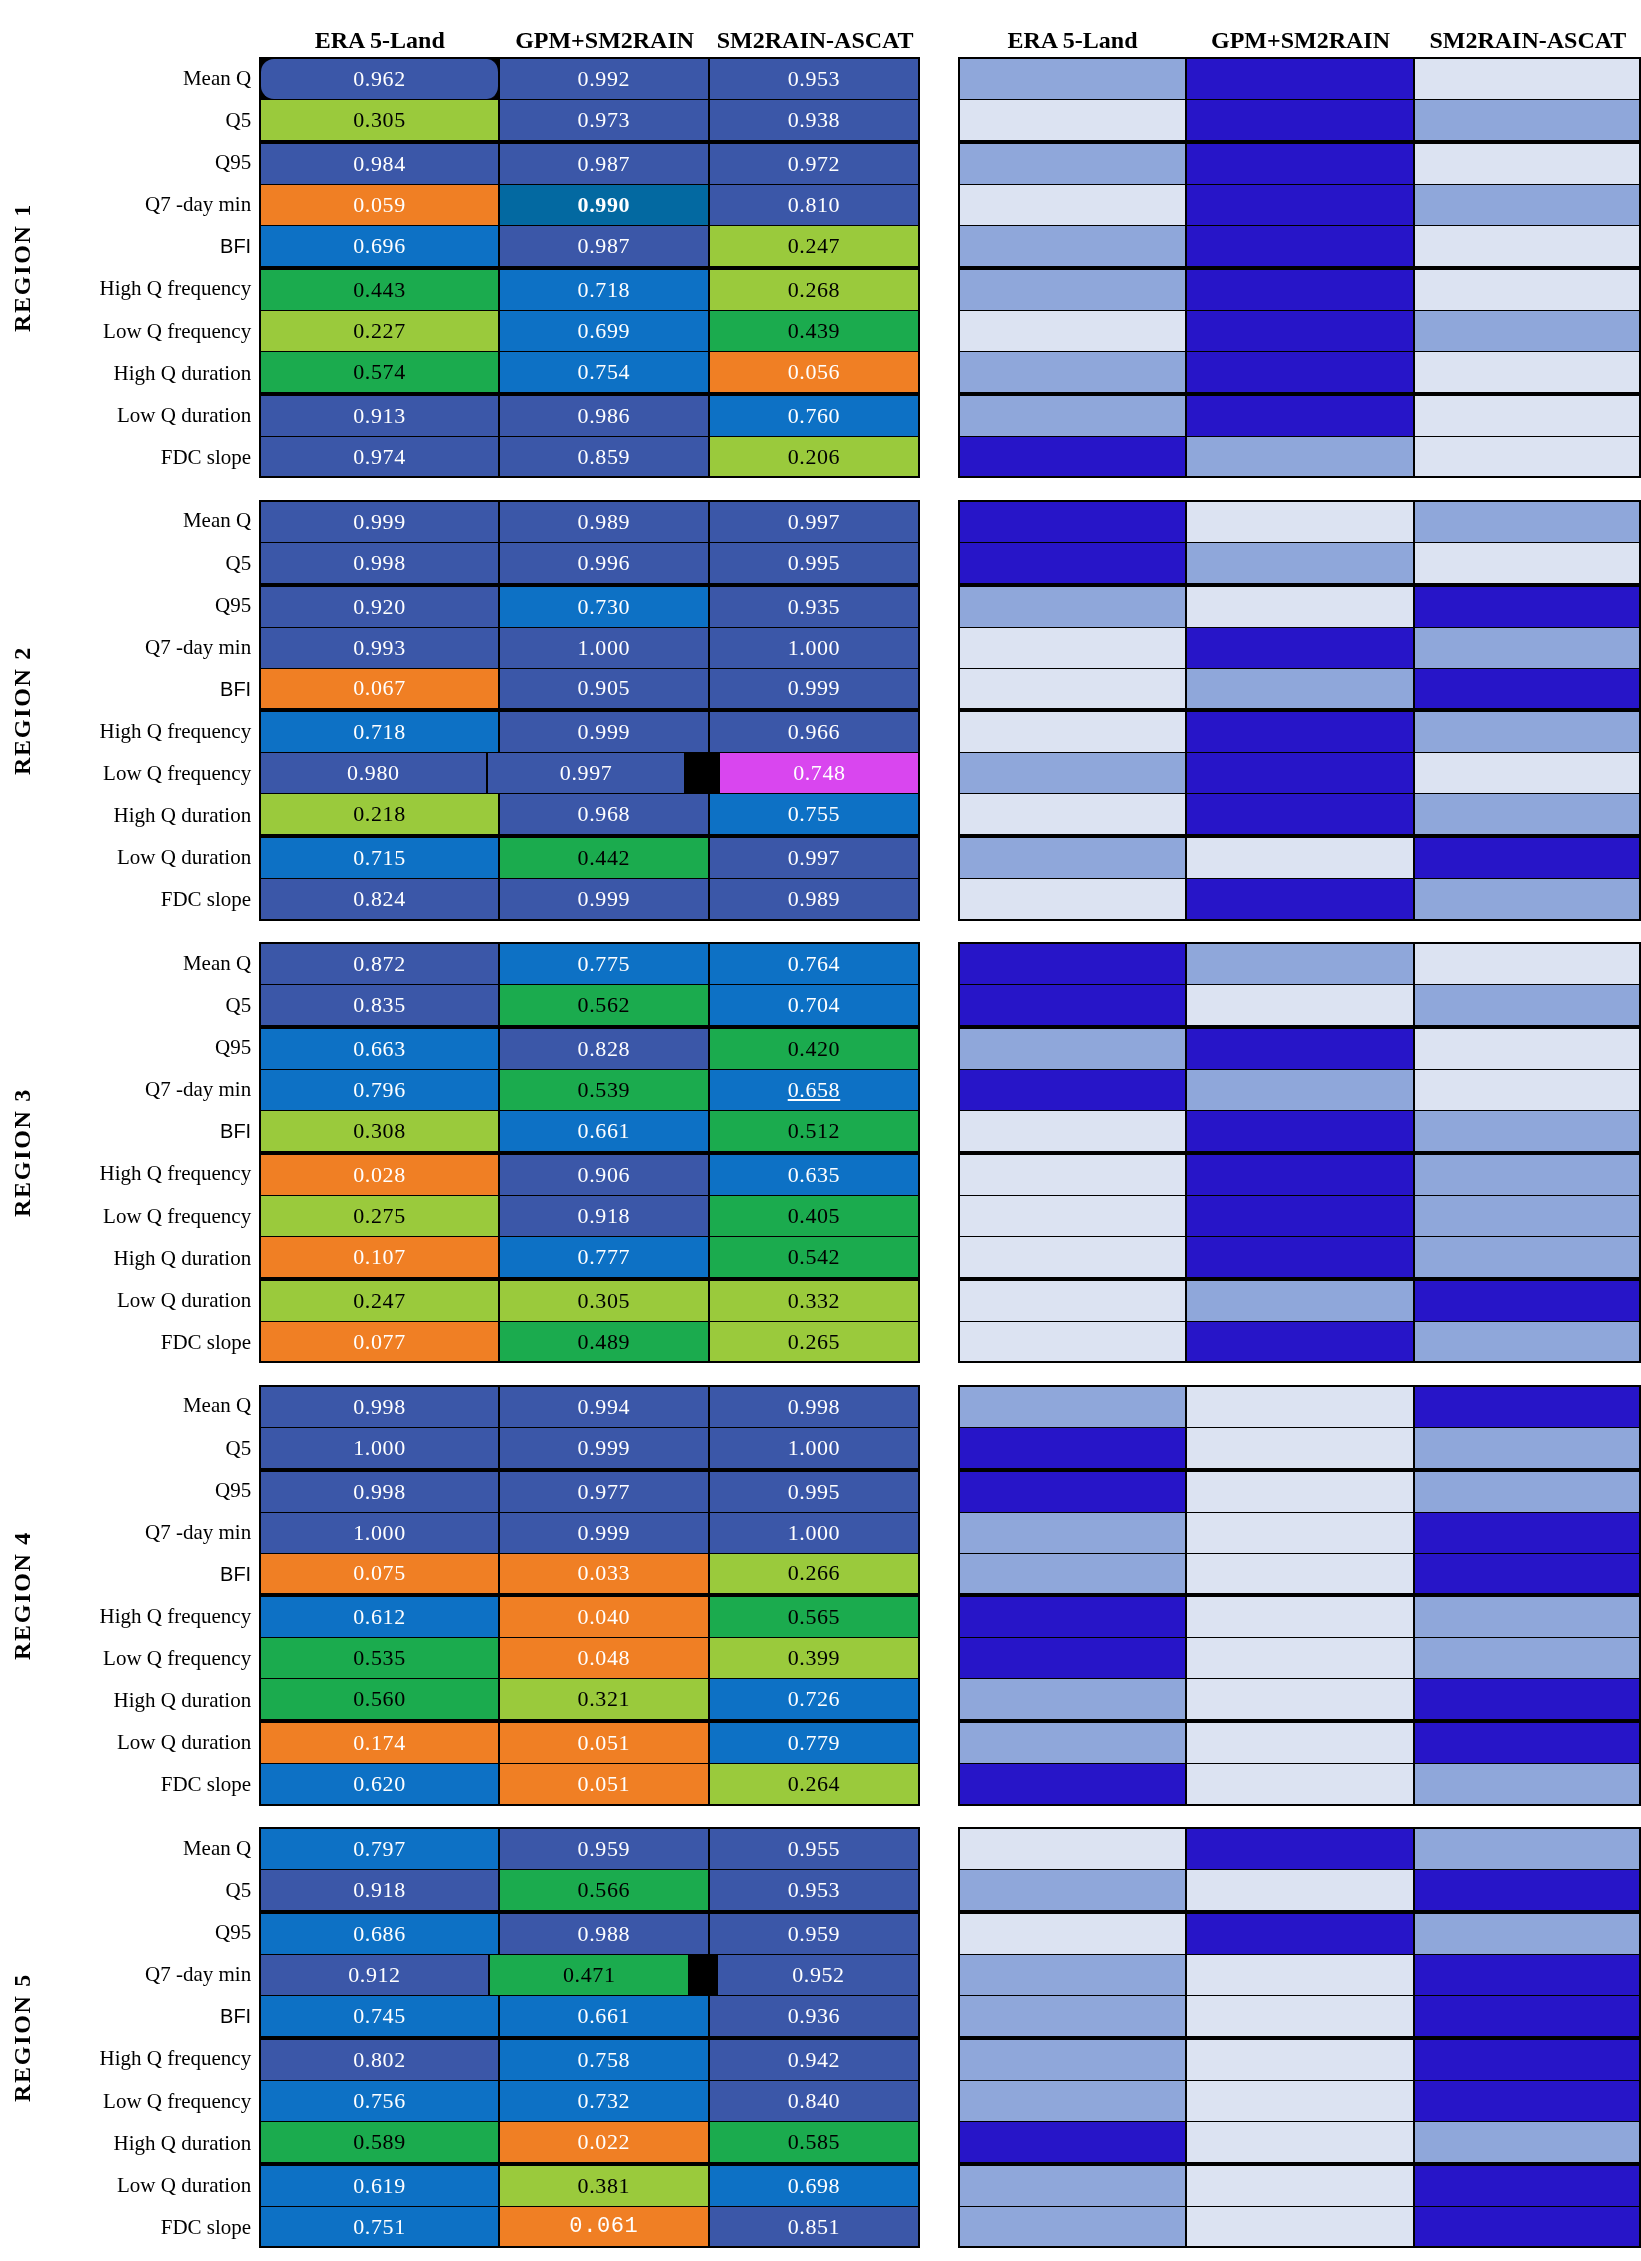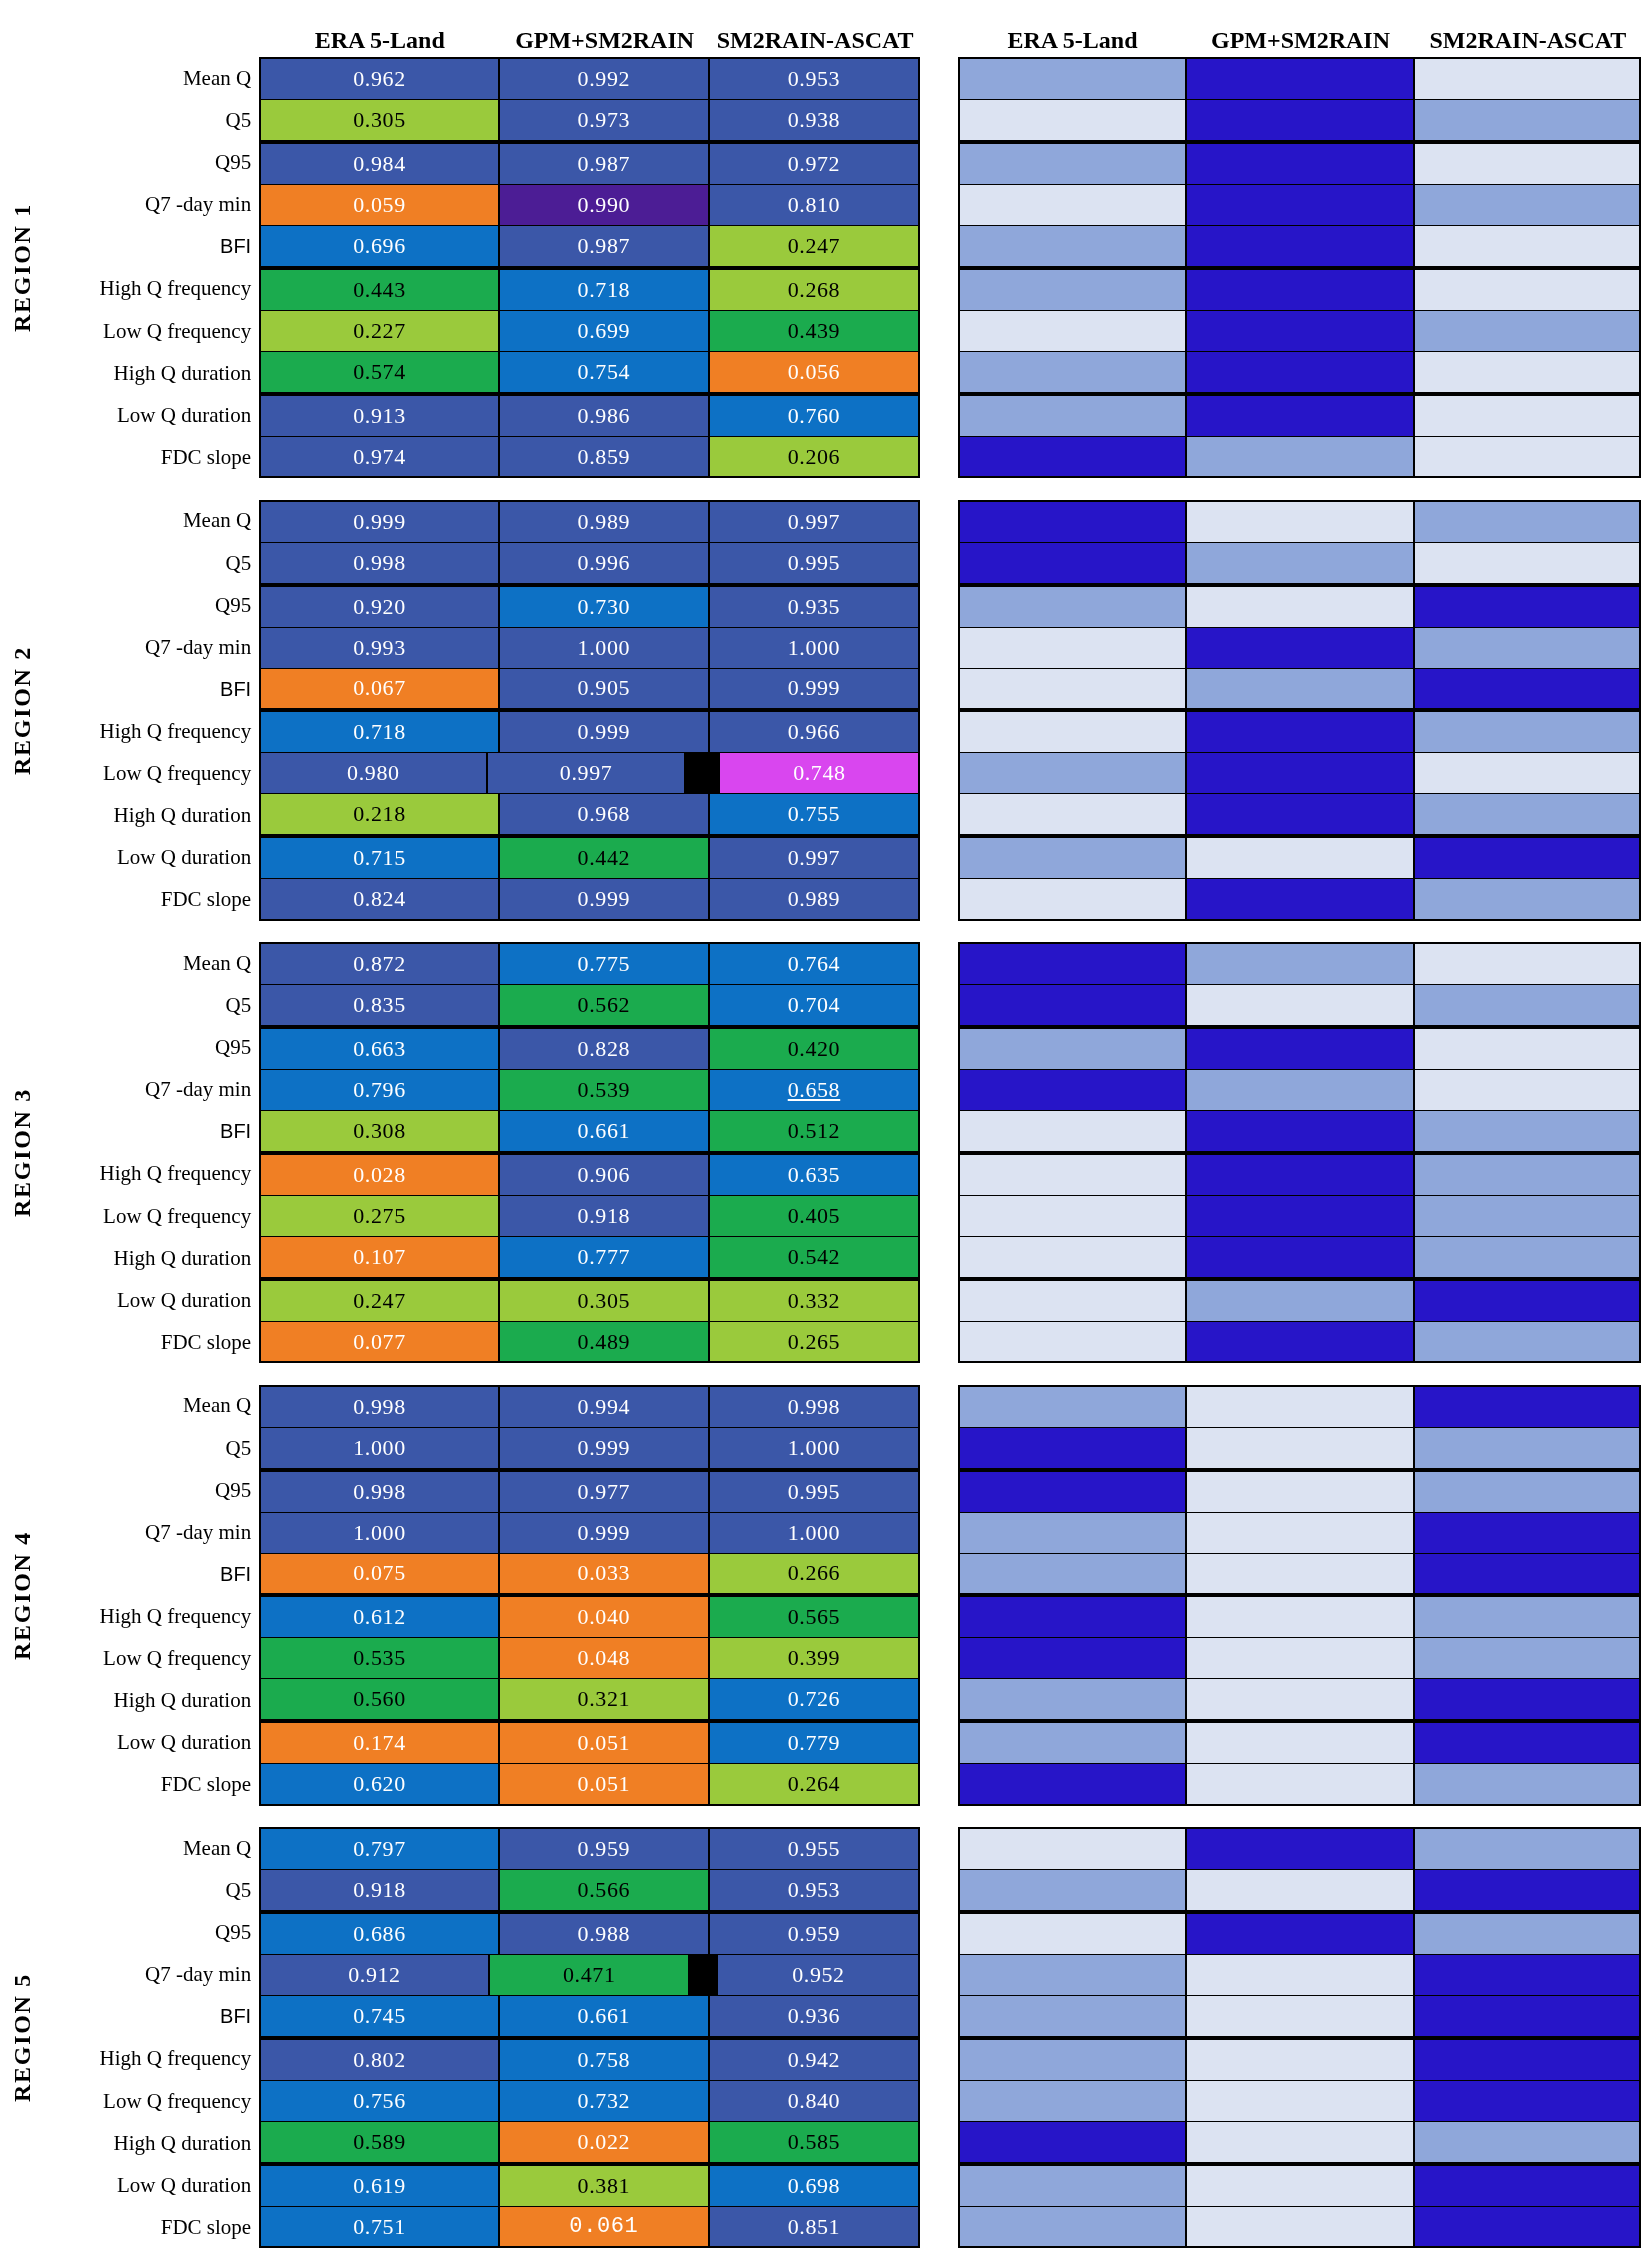--- a/index.html
+++ b/index.html
@@ -71,37 +71,37 @@
           <div class="mlabel">Q7 -day min</div>
           <div class="mlabel sans">BFI</div>
           <div class="mlabel">High Q frequency</div>
           <div class="mlabel">Low Q frequency</div>
           <div class="mlabel">High Q duration</div>
           <div class="mlabel">Low Q duration</div>
           <div class="mlabel">FDC slope</div>
         </div>
         <div class="table left">
           <div class="trow">
-            <div class="cell c-d" style="background: rgb(59, 87, 168);">0.962</div>
+            <div class="cell c-d" style="background: rgb(59, 87, 168); border-radius: 13px;">0.962</div>
             <div class="cell c-d" style="background: rgb(59, 87, 168);">0.992</div>
             <div class="cell c-d" style="background: rgb(59, 87, 168);">0.953</div>
           </div>
           <div class="trow thick">
             <div class="cell c-l" style="background: rgb(154, 202, 60);">0.305</div>
             <div class="cell c-d" style="background: rgb(59, 87, 168);">0.973</div>
             <div class="cell c-d" style="background: rgb(59, 87, 168);">0.938</div>
           </div>
           <div class="trow">
             <div class="cell c-d" style="background: rgb(59, 87, 168);">0.984</div>
             <div class="cell c-d" style="background: rgb(59, 87, 168);">0.987</div>
             <div class="cell c-d" style="background: rgb(59, 87, 168);">0.972</div>
           </div>
           <div class="trow">
             <div class="cell c-o" style="background: rgb(240, 127, 36);">0.059</div>
-            <div class="cell c-d" style="background: #4c1d95;">0.990</div>
+            <div class="cell c-d" style="background: #0369a1; font-weight: bold;">0.990</div>
             <div class="cell c-d" style="background: rgb(59, 87, 168);">0.810</div>
           </div>
           <div class="trow thick">
             <div class="cell c-m" style="background: rgb(13, 113, 197);">0.696</div>
             <div class="cell c-d" style="background: rgb(59, 87, 168);">0.987</div>
             <div class="cell c-l" style="background: rgb(154, 202, 60);">0.247</div>
           </div>
           <div class="trow">
             <div class="cell c-g" style="background: rgb(27, 171, 78);">0.443</div>
             <div class="cell c-m" style="background: rgb(13, 113, 197);">0.718</div>

